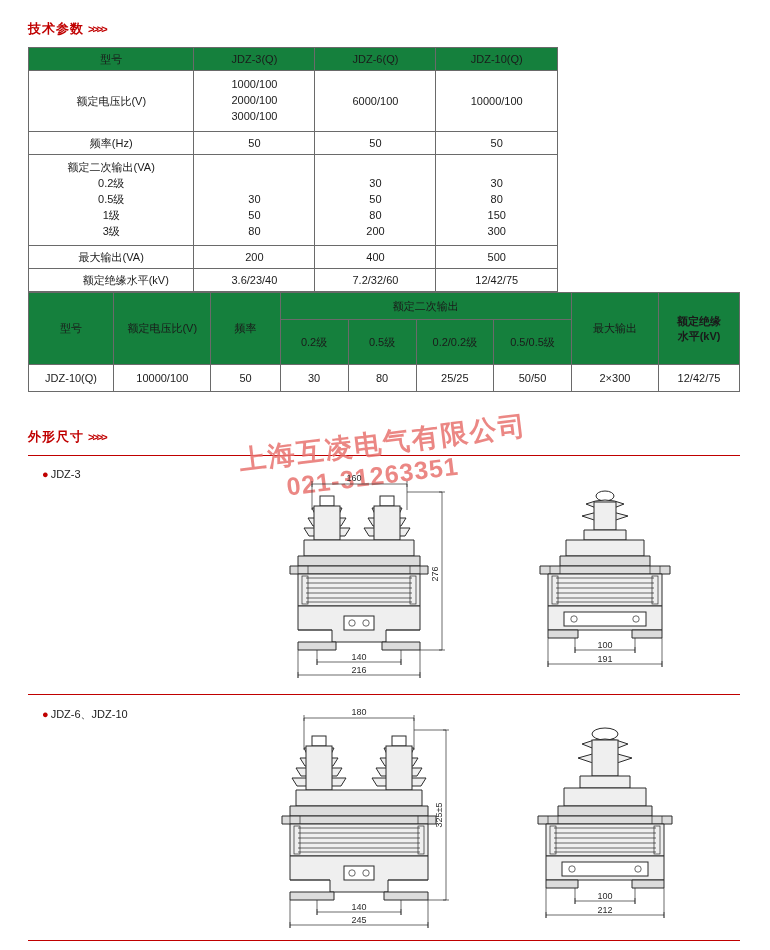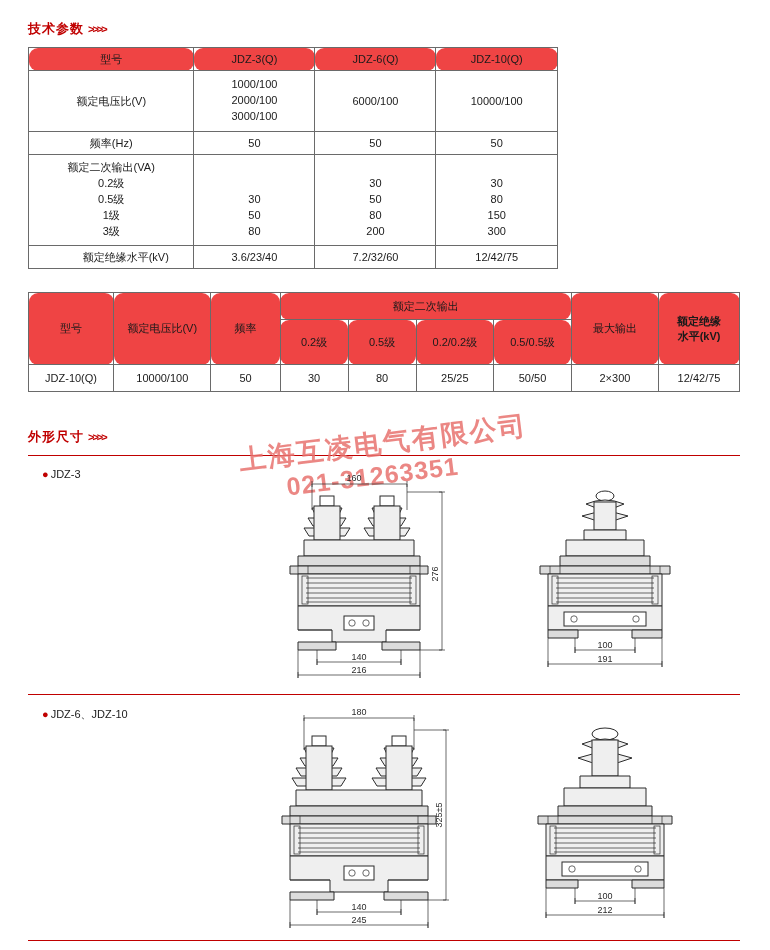--- a/index.html
+++ b/index.html
@@ -18,21 +18,21 @@
   .chev{color:#c00000;font-size:11px;font-weight:bold;letter-spacing:-2px;margin-left:4px;}
 
   table{border-collapse:collapse;}
   .tbl1,.tbl2{position:absolute;}
   .tbl1 td,.tbl1 th,.tbl2 td,.tbl2 th{
     border:1px solid #6a6a6a;
     text-align:center;vertical-align:middle;
     font-size:11px;font-weight:normal;
     padding:2px 3px;
   }
-  .hdr{background:#ef4444;border-radius:9px;}
+  .hdr{background:#15803d;}
   .lite{background:#ffffff;}
   .multi{line-height:1.45;}
 
   hr.rule{
     position:absolute;border:0;border-top:1px solid #c00000;margin:0;
   }
   .bullet-label{
     position:absolute;font-size:11px;
   }
   .bullet-label .dot{color:#c00000;font-weight:bold;margin-right:2px;}
@@ -101,20 +101,26 @@
     <td class="lite multi" style="white-space:pre-line;">
 30
 50
 80
 200</td>
     <td class="lite multi" style="white-space:pre-line;">
 30
 80
 150
 300</td>
+  </tr>
+  <tr>
+    <td class="lite" style="height:18px;">最大输出(VA)</td>
+    <td class="lite">200</td>
+    <td class="lite">400</td>
+    <td class="lite">500</td>
   </tr>
   <tr>
     <td class="lite" style="height:18px;padding-left:32px;">额定绝缘水平(kV)</td>
     <td class="lite">3.6/23/40</td>
     <td class="lite">7.2/32/60</td>
     <td class="lite">12/42/75</td>
   </tr>
 </tbody>
   </table>
 

